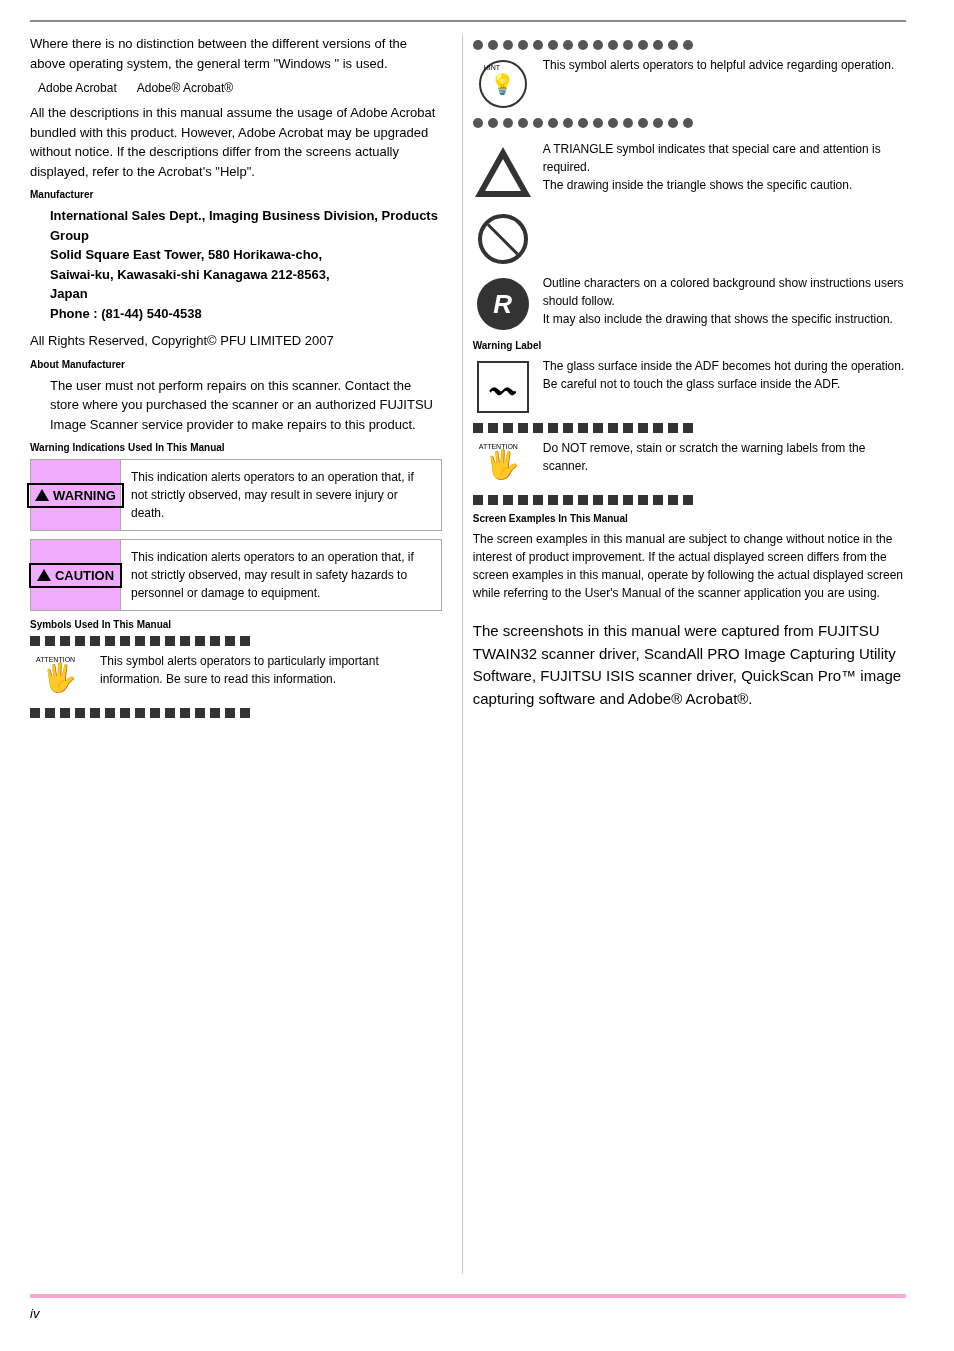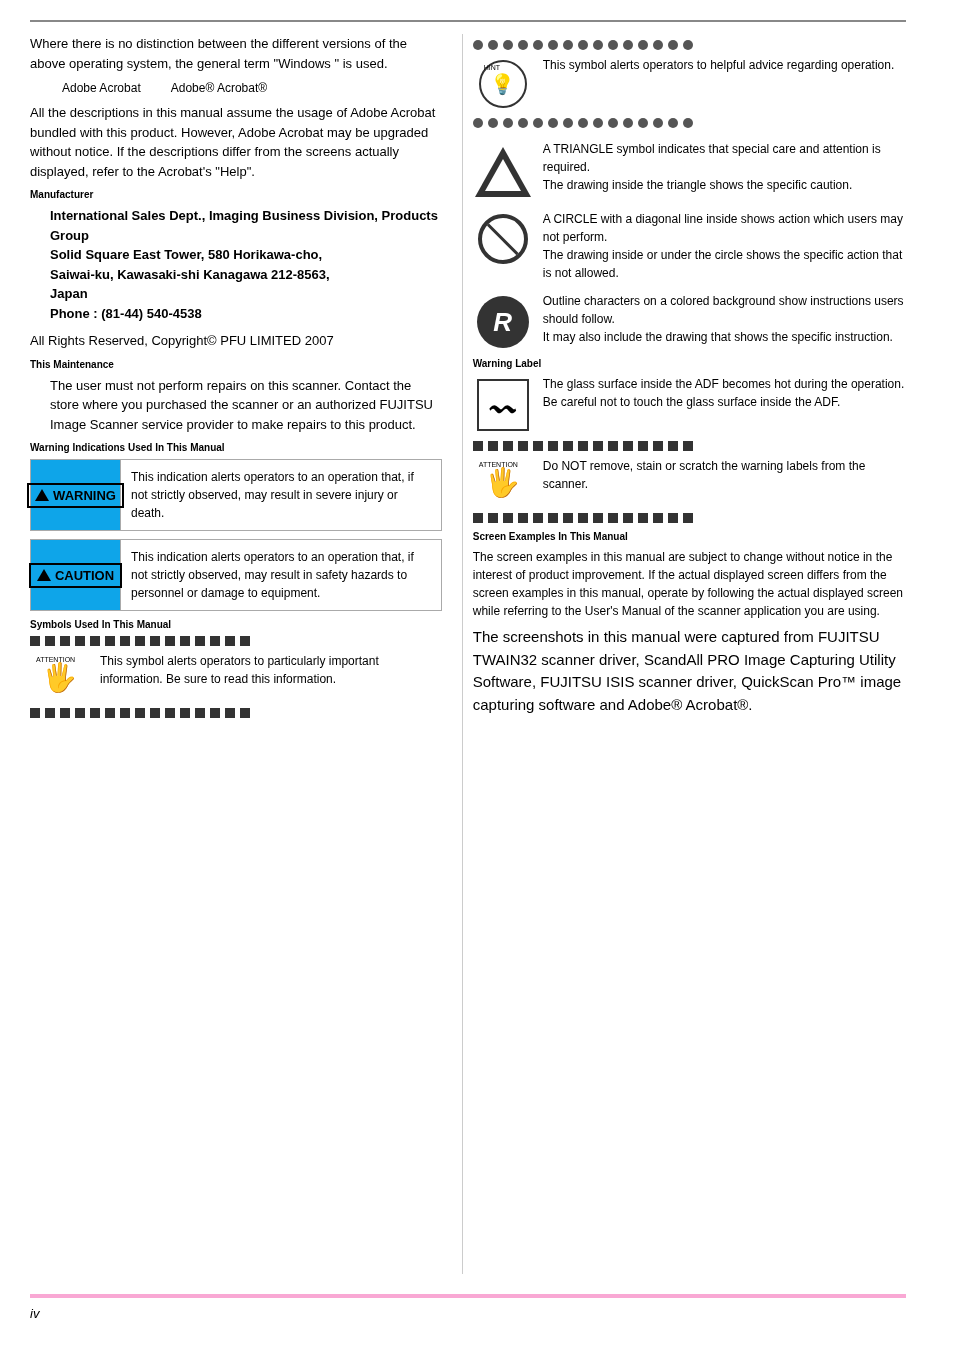--- a/index.html
+++ b/index.html
@@ -34,42 +34,42 @@
       padding-right: 20px;
     }
     .right-col {
       width: 474px;
       padding-left: 10px;
       border-left: 1px solid #ccc;
     }
     p { margin-bottom: 8px; line-height: 1.5; }
     .adobe-row {
       display: flex;
-      gap: 30px;
-      margin: 8px 0 8px 32px;
+      gap: 20px;
+      margin: 8px 0 8px 8px;
       font-size: 12px;
     }
     .section-title {
       font-size: 10px;
       font-weight: bold;
       margin: 8px 0 6px 0;
     }
     .indented {
       margin-left: 20px;
     }
     
     .warning-box {
       border: 1px solid #aaa;
       display: flex;
       flex-direction: row;
       align-items: stretch;
       margin-bottom: 8px;
     }
     .warning-icon-cell {
-      background: #0ea5e9;
+      background: #f0abfc;
       display: flex;
       align-items: center;
       justify-content: center;
       padding: 10px 12px;
       min-width: 90px;
       border-right: 1px solid #aaa;
     }
     .warning-text-cell {
       padding: 8px 10px;
       font-size: 12px;
@@ -276,21 +276,21 @@
       <div class="section-title">Manufacturer</div>
       <div class="indented">
         <p style="white-space: pre-line; font-weight: bold;">International Sales Dept., Imaging Business Division, Products Group
 Solid Square East Tower, 580 Horikawa-cho,
 Saiwai-ku, Kawasaki-shi Kanagawa 212-8563,
 Japan
 Phone : (81-44) 540-4538</p>
       </div>
       <p>All Rights Reserved, Copyright© PFU LIMITED 2007</p>
 
-      <div class="section-title">This Maintenance</div>
+      <div class="section-title">About Manufacturer</div>
       <div class="indented">
         <p>The user must not perform repairs on this scanner. Contact the store where you purchased the scanner or an authorized FUJITSU Image Scanner service provider to make repairs to this product.</p>
       </div>
 
       <div class="section-title">Warning Indications Used In This Manual</div>
 
       <div class="warning-box">
         <div class="warning-icon-cell">
           <div class="warning-icon-label">
             <span class="triangle-icon-sm"></span>
@@ -420,22 +420,20 @@
           </div>
         </div>
         <div class="symbol-text" style="white-space: pre-line;">A TRIANGLE symbol indicates that special care and attention is required.
 The drawing inside the triangle shows the specific caution.</div>
       </div>
 
       <div class="symbol-row">
         <div class="symbol-cell">
           <div class="circle-slash"></div>
         </div>
-        <div class="symbol-text" style="white-space: pre-line;">A CIRCLE with a diagonal line inside shows action which users may not perform.
-The drawing inside or under the circle shows the specific action that is not allowed.</div>
       </div>
 
       <div class="symbol-row">
         <div class="symbol-cell">
           <div class="r-circle">R</div>
         </div>
         <div class="symbol-text" style="white-space: pre-line;">Outline characters on a colored background show instructions users should follow.
 It may also include the drawing that shows the specific instruction.</div>
       </div>
 
@@ -491,21 +489,21 @@
           <span></span>
           <span></span>
           <span></span>
           <span></span>
           <span></span>
           <span></span>
       </div>
 
       <div class="section-title">Screen Examples In This Manual</div>
 
-      <p style="font-size:12px; line-height:1.5; margin-bottom:6px;">The screen examples in this manual are subject to change without notice in the interest of product improvement. If the actual displayed screen differs from the screen examples in this manual, operate by following the actual displayed screen while referring to the User's Manual of the scanner application you are using.</p>
+      <p style="font-size:12px; line-height:1.5; margin-bottom:18px;">The screen examples in this manual are subject to change without notice in the interest of product improvement. If the actual displayed screen differs from the screen examples in this manual, operate by following the actual displayed screen while referring to the User's Manual of the scanner application you are using.</p>
       <p style="font-size:15px; line-height:1.5;">The screenshots in this manual were captured from FUJITSU TWAIN32 scanner driver, ScandAll PRO Image Capturing Utility Software, FUJITSU ISIS scanner driver, QuickScan Pro™ image capturing software and Adobe® Acrobat®.</p>
     </div>
   </div>
 
   <div class="page-num">
     <span>iv</span>
   </div>
 </div>
 
 </body></html>

